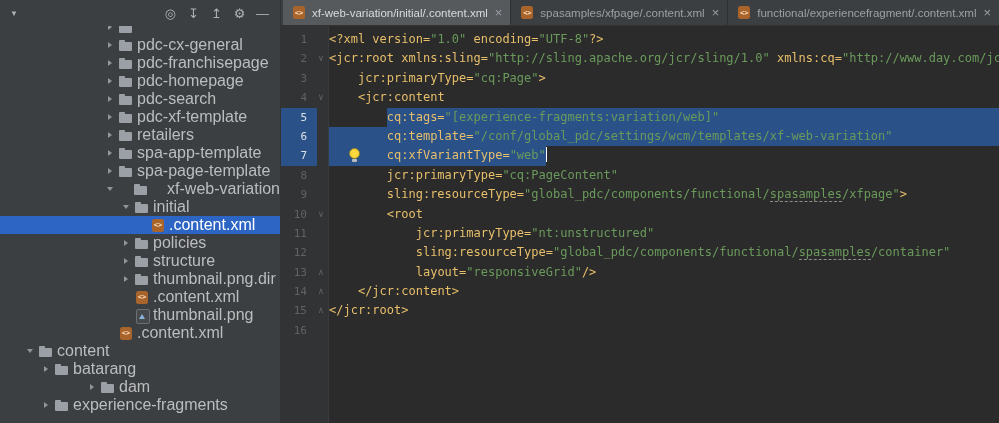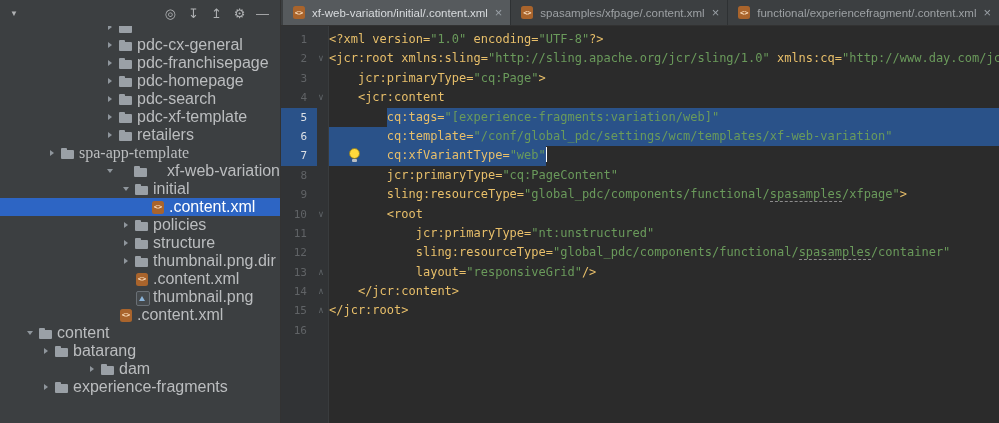--- a/index.html
+++ b/index.html
@@ -135,26 +135,31 @@
     <span class="ticon i-folder"></span>
     <span class="tlabel">pdc-xf-template</span>
   </div>
 
   <div class="trow" style="padding-left: 102px;">
     <span class="chev c-collapsed"></span>
     <span class="ticon i-folder"></span>
     <span class="tlabel">retailers</span>
   </div>
 
-  <div class="trow" style="padding-left: 44px; font-family: Liberation Serif, serif;">
+  <div class="trow" style="padding-left: 102px;">
     <span class="chev c-collapsed"></span>
     <span class="ticon i-folder"></span>
     <span class="tlabel">spa-app-template</span>
   </div>
 
+  <div class="trow" style="padding-left: 102px;">
+    <span class="chev c-collapsed"></span>
+    <span class="ticon i-folder"></span>
+    <span class="tlabel">spa-page-template</span>
+  </div>
 
   <div class="trow" style="padding-left: 102px; justify-content: space-between;">
     <span class="chev c-expanded"></span>
     <span class="ticon i-folder"></span>
     <span class="tlabel">xf-web-variation</span>
   </div>
 
   <div class="trow" style="padding-left: 118px;">
     <span class="chev c-expanded"></span>
     <span class="ticon i-folder"></span>

